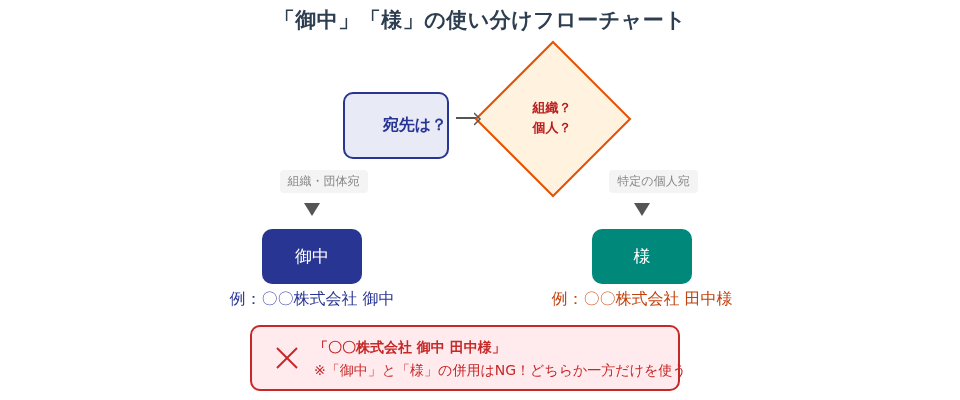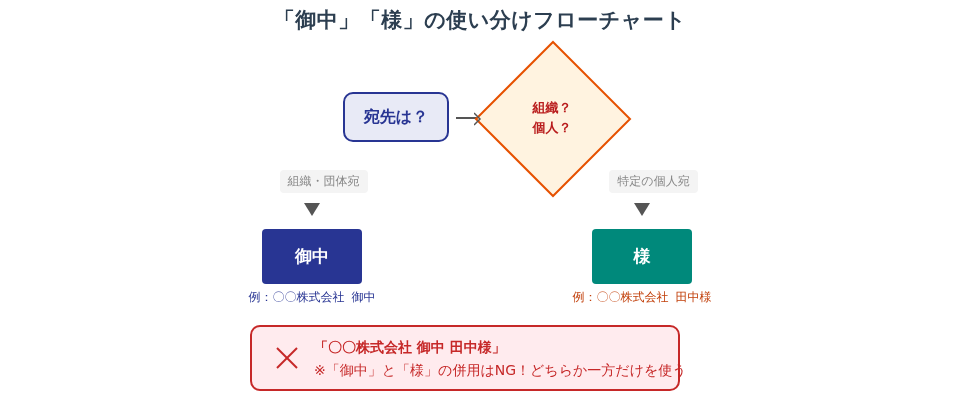--- a/index.html
+++ b/index.html
@@ -1,28 +1,28 @@
 <!DOCTYPE html>
 <html><head>
 <meta charset="utf-8">
 <style>
   html,body{margin:0;padding:0;}
   body{width:960px;height:400px;background:#ffffff;position:relative;overflow:hidden;
        font-family:"DejaVu Sans","Liberation Sans",sans-serif;}
   .abs{position:absolute;}
   .title{left:0;top:6px;width:960px;text-align:center;font-size:21px;font-weight:bold;color:#2c3e50;letter-spacing:0.5px;}
-  .start-node{left:343px;top:92px;width:106px;height:50px;box-sizing:border-box;border:2px solid #283593;border-radius:10px;
-       background:#e8eaf6;color:#283593;font-weight:bold;font-size:16px;display:flex;align-items:center;justify-content:center;}
+  .start-node{left:343px;top:92px;width:106px;height:67px;box-sizing:border-box;border:2px solid #283593;border-radius:10px;
+       background:#e8eaf6;color:#283593;font-weight:bold;font-size:16px;display:flex;align-items:center;justify-content:flex-end;}
   .connector{left:456px;top:117px;width:22px;height:2px;background:#555;}
   .diamond-svg{left:474px;top:40px;}
   .decision-text{left:502px;top:98px;width:100px;text-align:center;color:#b91c1c;font-weight:bold;font-size:13px;line-height:20px;}
   .branch-label{font-size:12px;color:#888;background:#f4f4f4;border-radius:4px;padding:3px 8px;text-align:center;margin-left:23px;}
   .arrow-down{width:0;height:0;border-left:8px solid transparent;border-right:8px solid transparent;border-top:13px solid #555;}
-  .result{width:100px;height:55px;border-radius:4px;color:#fff;font-weight:bold;font-size:17px;display:flex;align-items:center;justify-content:center;}
-  .example{font-size:12px;text-align:center;width:200px;font-family:Liberation Mono, monospace;}
+  .result{width:100px;height:55px;border-radius:10px;color:#fff;font-weight:normal;font-size:17px;display:flex;align-items:center;justify-content:center;}
+  .example{font-size:16px;text-align:center;width:200px;}
   .warning{left:250px;top:325px;width:430px;height:66px;box-sizing:border-box;border:2px solid #c62828;border-radius:10px;background:#ffebee;}
   .x-icon{left:22px;top:18px;width:26px;height:26px;}
   .warn-title{left:62px;top:12px;font-size:14px;font-weight:bold;color:#c62828;white-space:nowrap;}
   .warn-note{left:62px;top:35px;font-size:14px;color:#c62828;white-space:nowrap;}
 </style>
 </head>
 <body>
 
 <div class="abs title">「御中」「様」の使い分けフローチャート</div>
 

